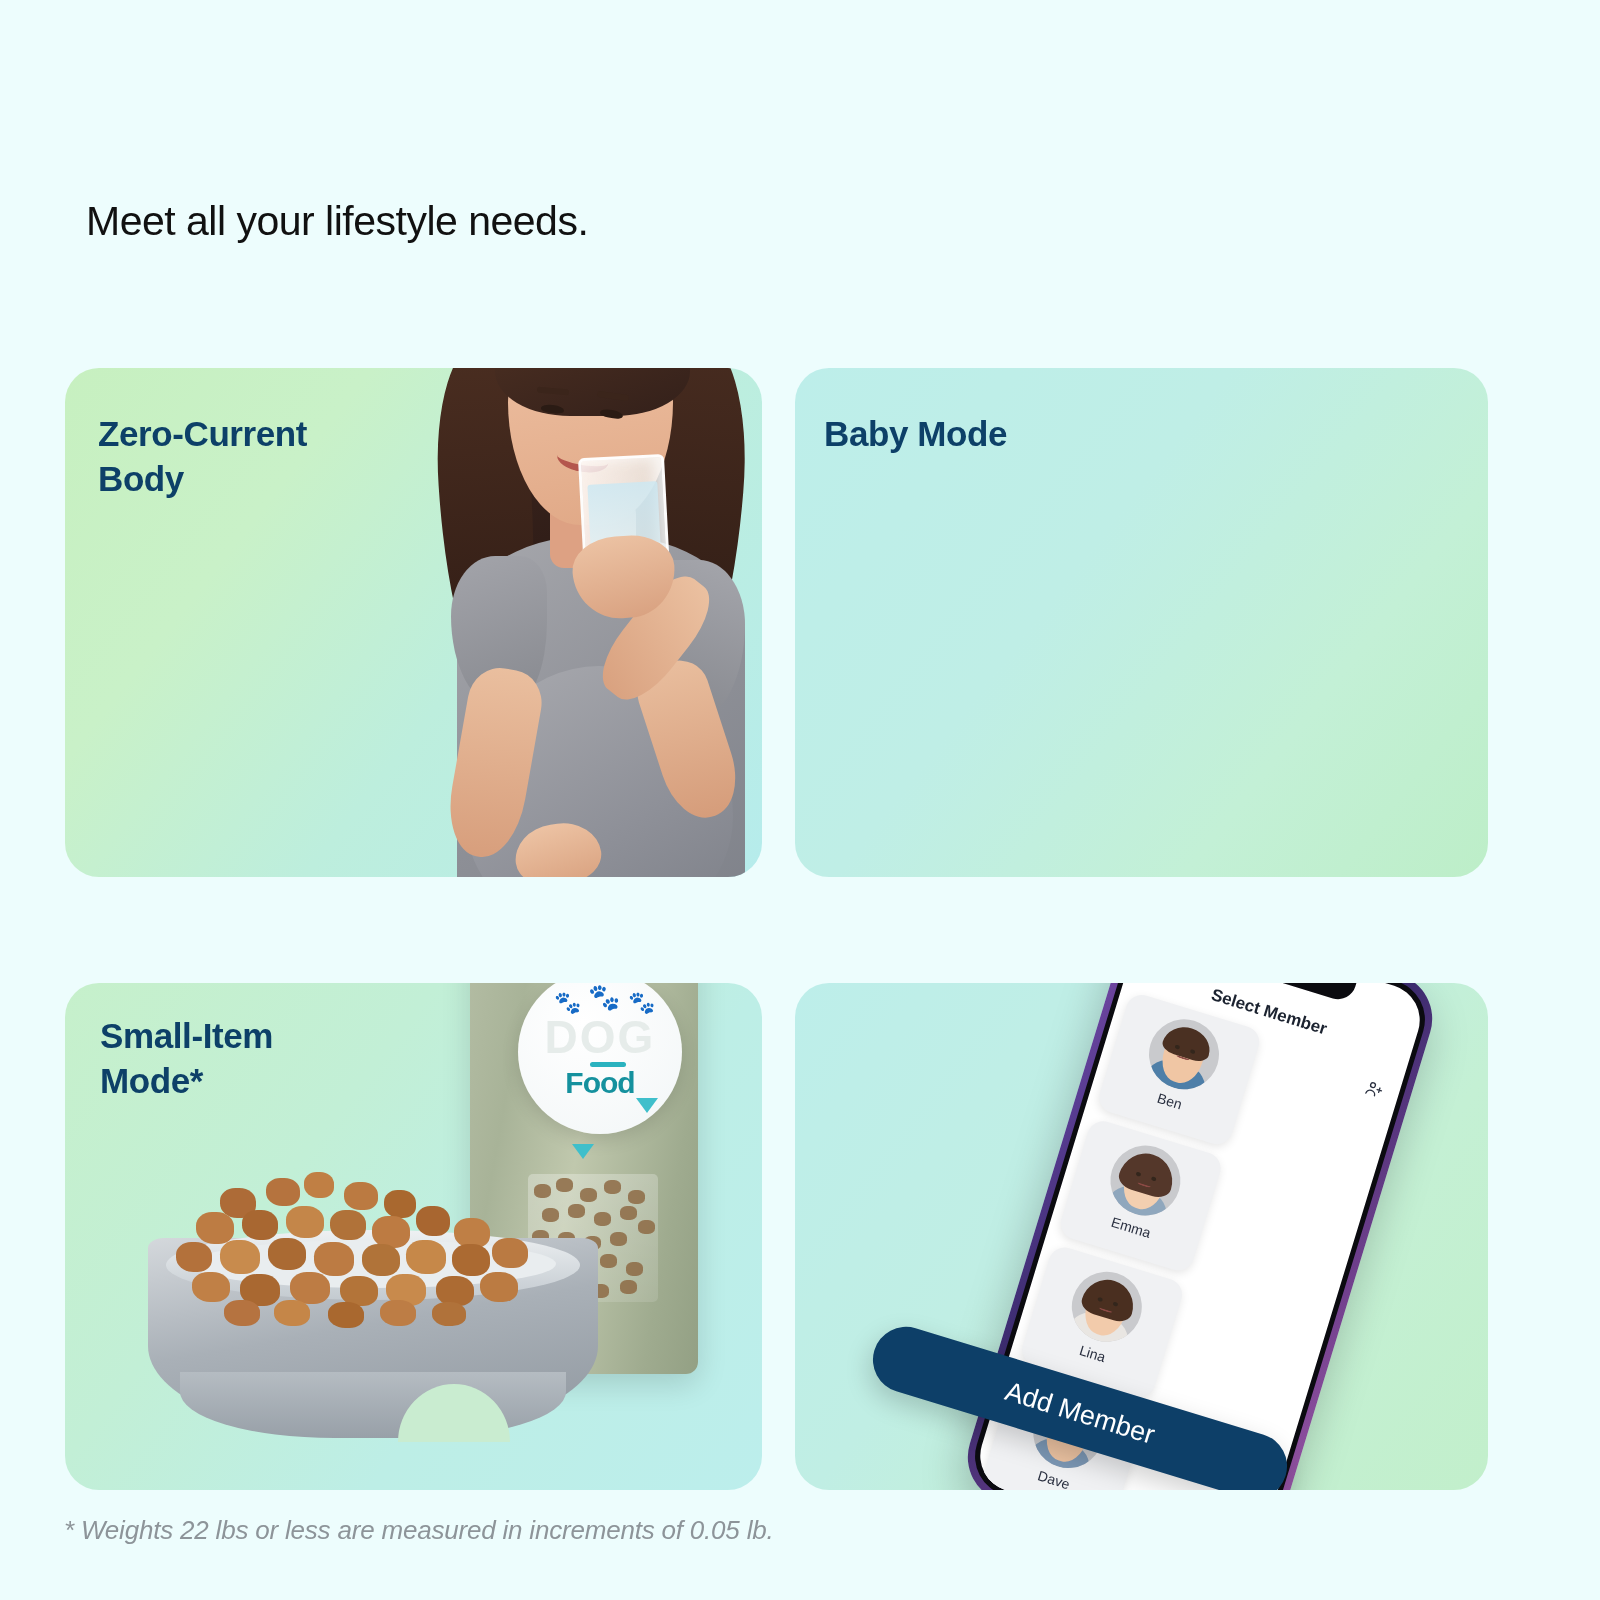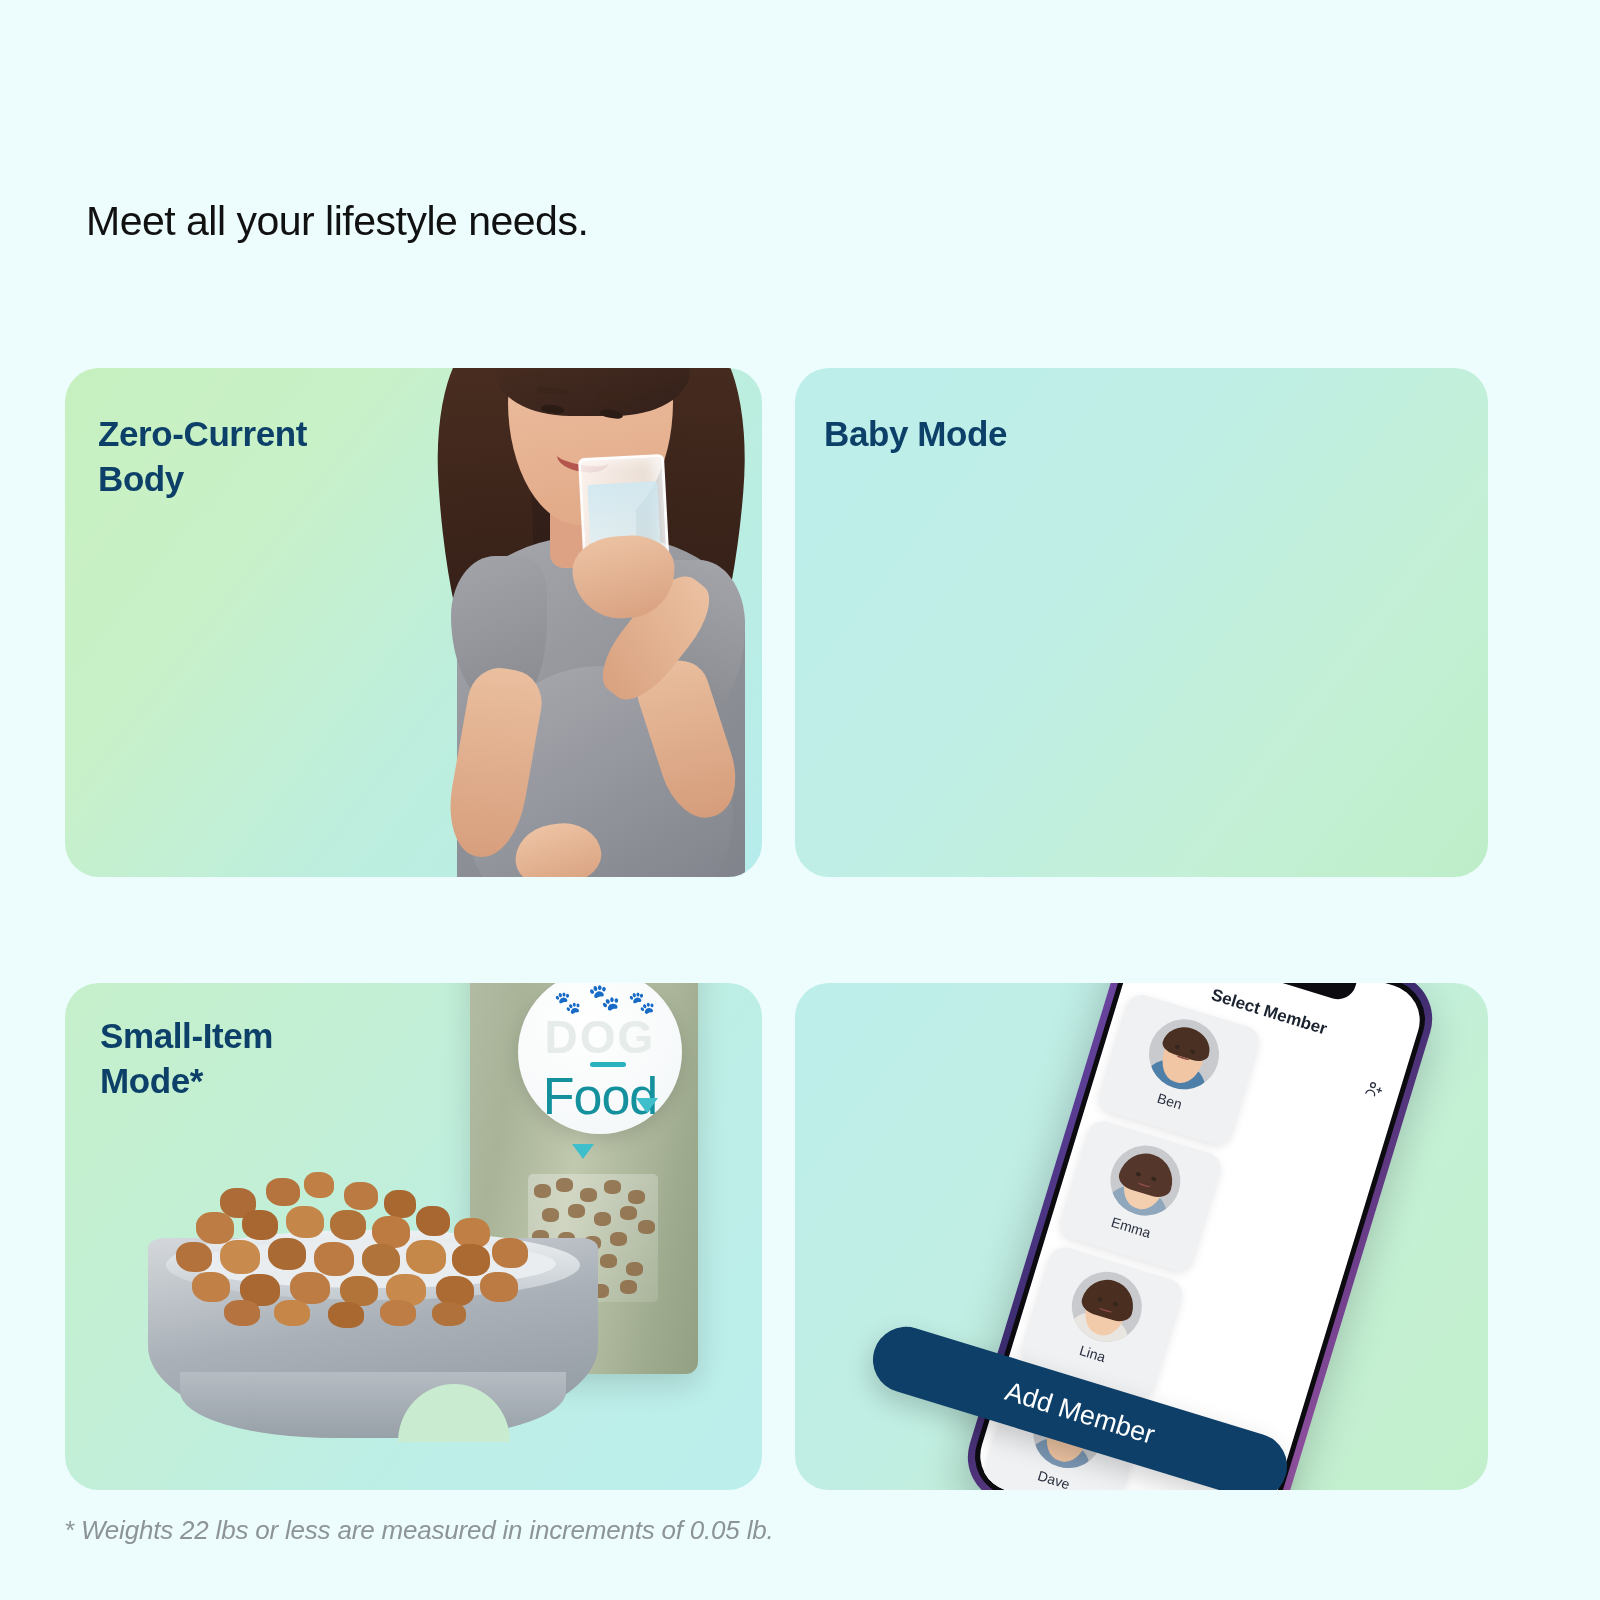--- a/index.html
+++ b/index.html
@@ -170,21 +170,21 @@
     background:radial-gradient(circle at 40% 32%,#ffffff,#f2f6f7);
     border-radius:50%;
     box-shadow:0 6px 18px rgba(0,0,0,.12); }
   .bag-paw { position:absolute; color:#2ab2bf; font-size:22px; line-height:1; }
   .bag-dog { position:absolute; left:0; right:0; top:40px;
     text-align:center; font-size:46px; font-weight:700;
     color:#e6ecea; letter-spacing:2px; }
   .bag-dash { position:absolute; left:72px; top:92px; width:36px; height:5px;
     background:#2ab2bf; border-radius:3px; }
   .bag-food { position:absolute; left:0; right:0; top:96px;
-    text-align:center; font-size:52px; font-weight:400;
+    text-align:center; font-size:30px; font-weight:700;
     color:#15919e; letter-spacing:-1px; }
   .bag-tri { position:absolute; width:0; height:0;
     border-left:11px solid transparent; border-right:11px solid transparent;
     border-top:15px solid #3fbfcb; }
 
   .bowl { position:absolute; left:8px; top:284px; width:450px; height:270px; z-index:4; }
   .bowl-base { position:absolute; left:0; top:66px; width:450px; height:200px;
     background:linear-gradient(170deg,#d4d8dc 0%,#a9b0b7 45%,#8f979f 100%);
     border-radius:16px 16px 48% 48% / 10px 10px 46% 46%; }
   .bowl-foot { position:absolute; left:32px; top:200px; width:386px; height:66px;

